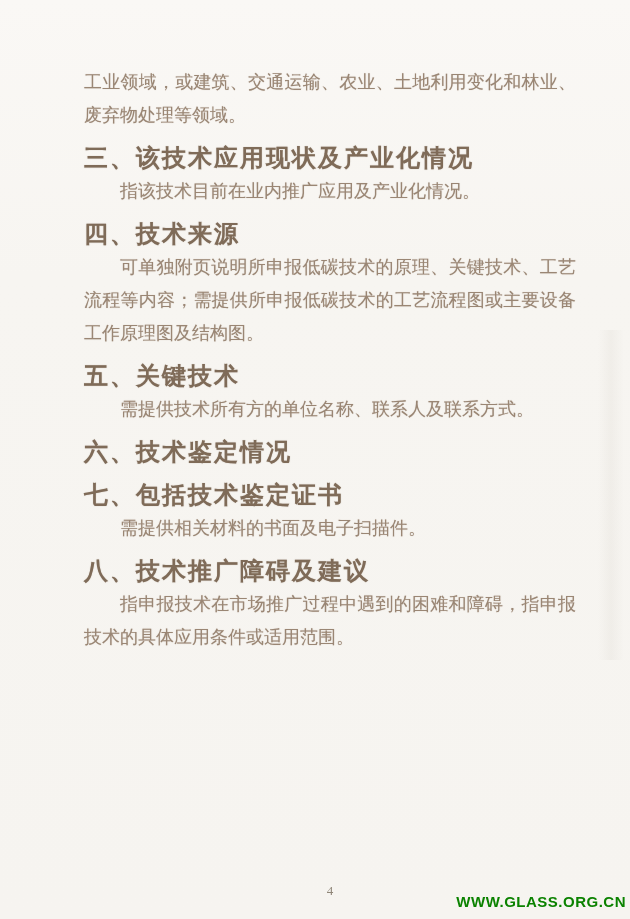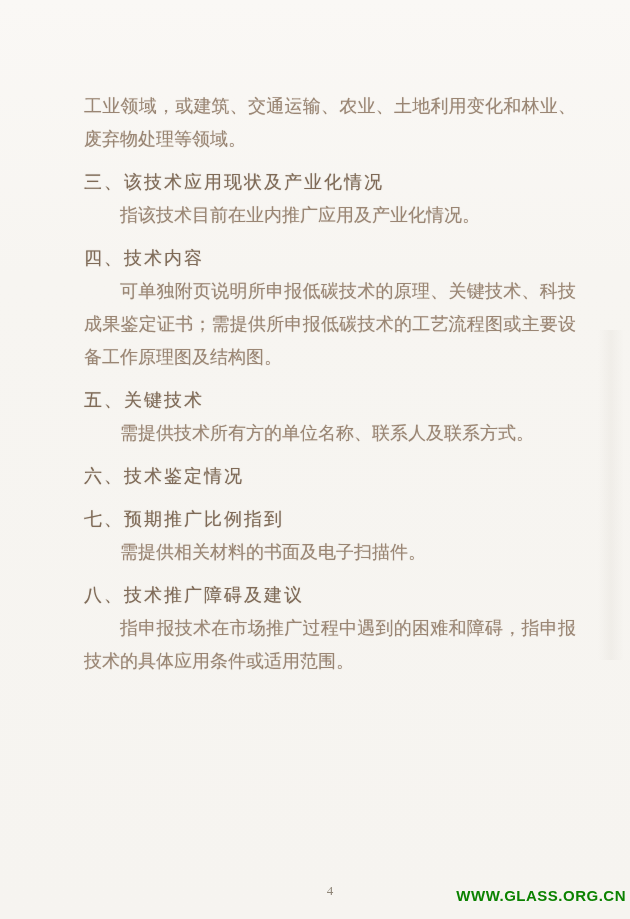--- a/index.html
+++ b/index.html
@@ -25,40 +25,40 @@
     position: absolute;
     top: 330px;
     right: 6px;
     width: 26px;
     height: 330px;
     background: linear-gradient(90deg, rgba(180,172,160,0) 0%, rgba(180,172,160,0.10) 50%, rgba(180,172,160,0) 100%);
     pointer-events: none;
   }
   .content {
     position: absolute;
-    top: 90px;
+    top: 66px;
     left: 84px;
     width: 492px;
     color: #9a8674;
     font-size: 18px;
     line-height: 33px;
     text-align: justify;
     text-shadow: 0 0 1px rgba(154,134,116,0.45);
   }
   .body-text {
     margin: 0;
     text-align: justify;
   }
   .body-text.indent {
     text-indent: 2em;
   }
   .heading {
     margin: 10px 0 0 0;
-    font-size: 18px;
-    font-weight: normal;
+    font-size: 24px;
+    font-weight: bold;
     letter-spacing: 2px;
     color: #7f6b58;
     text-shadow: 0 0 1px rgba(127,107,88,0.5);
     line-height: 33px;
   }
   section {
     margin: 0;
   }
   .page-number {
     position: absolute;
@@ -66,21 +66,21 @@
     top: 883px;
     width: 492px;
     text-align: center;
     font-size: 13px;
     color: #8f8678;
     font-family: "Liberation Serif", serif;
   }
   .watermark {
     position: absolute;
     right: 4px;
-    bottom: 15px;
+    bottom: 9px;
     font-family: "Liberation Sans", "DejaVu Sans", sans-serif;
     font-weight: bold;
     font-size: 15px;
     letter-spacing: 0.5px;
     color: #0b8200;
   }
 </style>
 </head>
 <body>
 
@@ -88,35 +88,35 @@
   <div class="content">
 
     <p class="body-text">工业领域，或建筑、交通运输、农业、土地利用变化和林业、废弃物处理等领域。</p>
 
     <section>
       <h2 class="heading">三、该技术应用现状及产业化情况</h2>
       <p class="body-text indent">指该技术目前在业内推广应用及产业化情况。</p>
     </section>
 
     <section>
-      <h2 class="heading">四、技术内容</h2>
-      <p class="body-text indent">可单独附页说明所申报低碳技术的原理、关键技术、科技成果鉴定证书；需提供所申报低碳技术的工艺流程图或主要设备工作原理图及结构图。</p>
+      <h2 class="heading">四、技术来源</h2>
+      <p class="body-text indent">可单独附页说明所申报低碳技术的原理、关键技术、工艺流程等内容；需提供所申报低碳技术的工艺流程图或主要设备工作原理图及结构图。</p>
     </section>
 
     <section>
       <h2 class="heading">五、关键技术</h2>
       <p class="body-text indent">需提供技术所有方的单位名称、联系人及联系方式。</p>
     </section>
 
     <section>
       <h2 class="heading">六、技术鉴定情况</h2>
     </section>
 
     <section>
-      <h2 class="heading">七、预期推广比例指到</h2>
+      <h2 class="heading">七、包括技术鉴定证书</h2>
       <p class="body-text indent">需提供相关材料的书面及电子扫描件。</p>
     </section>
 
     <section>
       <h2 class="heading">八、技术推广障碍及建议</h2>
       <p class="body-text indent">指申报技术在市场推广过程中遇到的困难和障碍，指申报技术的具体应用条件或适用范围。</p>
     </section>
 
 
   </div>

